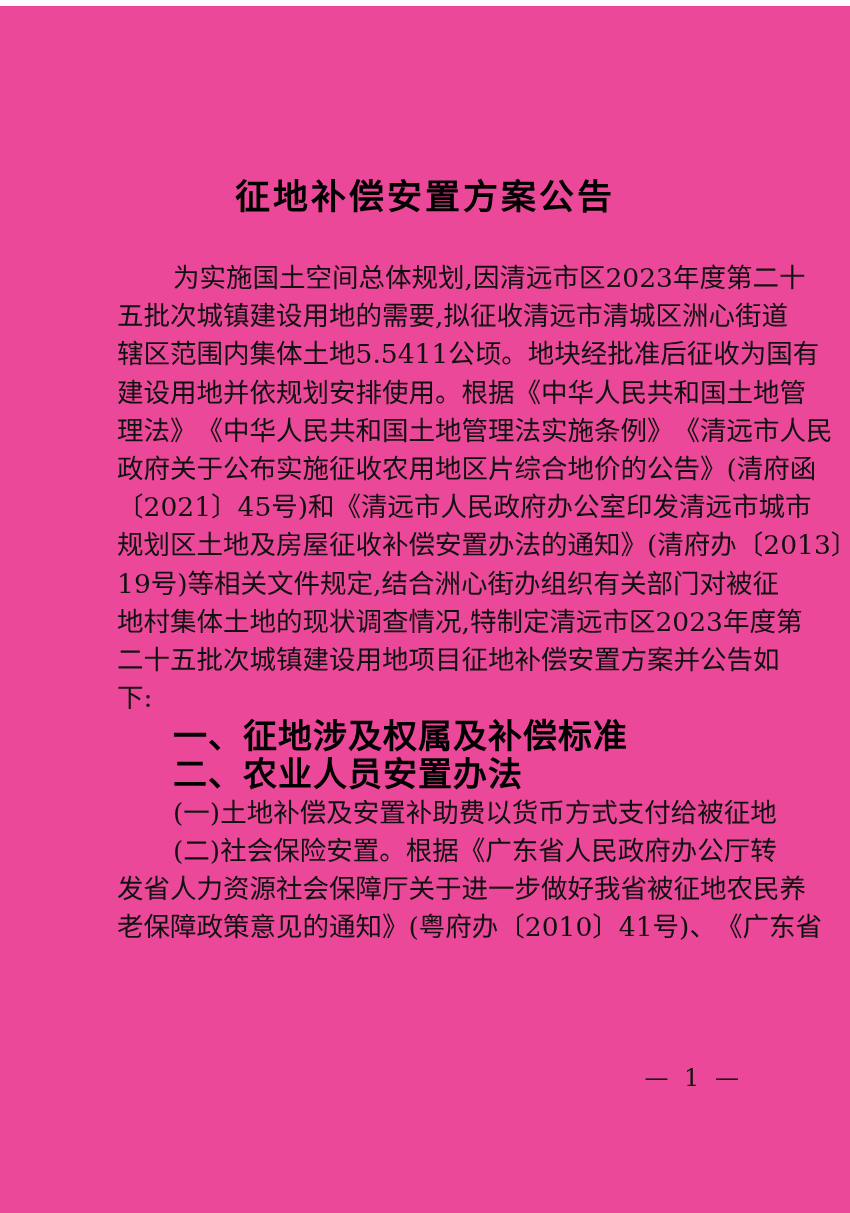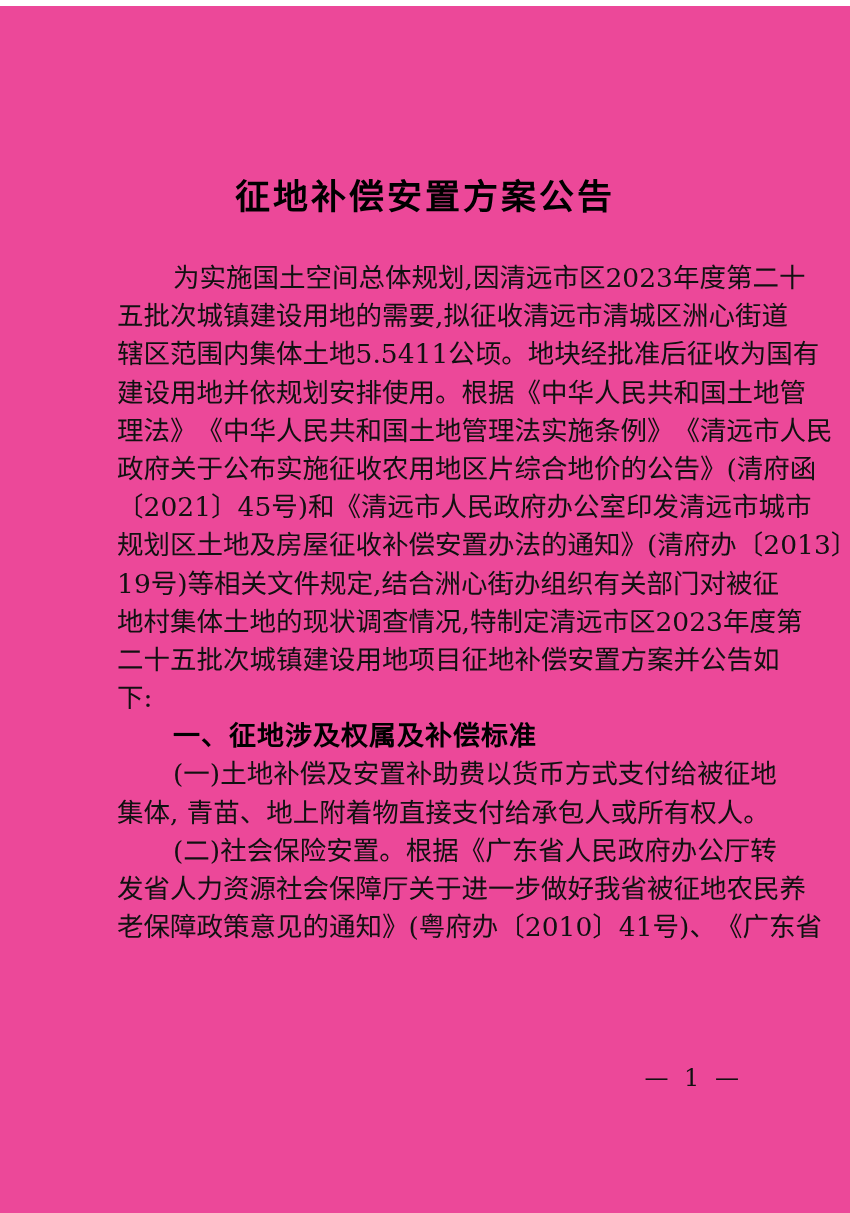--- a/index.html
+++ b/index.html
@@ -60,21 +60,21 @@
   }
   .line.just > span { display: inline-block; }
 
   
   .indent { padding-left: 56px; }
 
   
   .heading {
     font-family: Liberation Sans, sans-serif;
     font-weight: 700;
-    font-size: 27px;
+    font-size: 34px;
     letter-spacing: 1px;
     color: #000000;
   }
 
   
   #page-number {
     position: absolute;
     left: 0;
     top: 1058px;
     width: 743px;
@@ -423,20 +423,21 @@
         <span>置</span>
         <span>方</span>
         <span>案</span>
         <span>并</span>
         <span>公</span>
         <span>告</span>
         <span>如</span>
       </div>
       <div class="line">下:</div>
       <div class="line heading indent">一、征地涉及权属及补偿标准</div>
+      <div class="line heading indent">二、农业人员安置办法</div>
       <div class="line just indent">
         <span>(</span>
         <span>一</span>
         <span>)</span>
         <span>土</span>
         <span>地</span>
         <span>补</span>
         <span>偿</span>
         <span>及</span>
         <span>安</span>
@@ -449,21 +450,20 @@
         <span>币</span>
         <span>方</span>
         <span>式</span>
         <span>支</span>
         <span>付</span>
         <span>给</span>
         <span>被</span>
         <span>征</span>
         <span>地</span>
       </div>
-      <div class="line">集体, 青苗、地上附着物直接支付给承包人或所有权人。</div>
       <div class="line just indent">
         <span>(</span>
         <span>二</span>
         <span>)</span>
         <span>社</span>
         <span>会</span>
         <span>保</span>
         <span>险</span>
         <span>安</span>
         <span>置</span>

